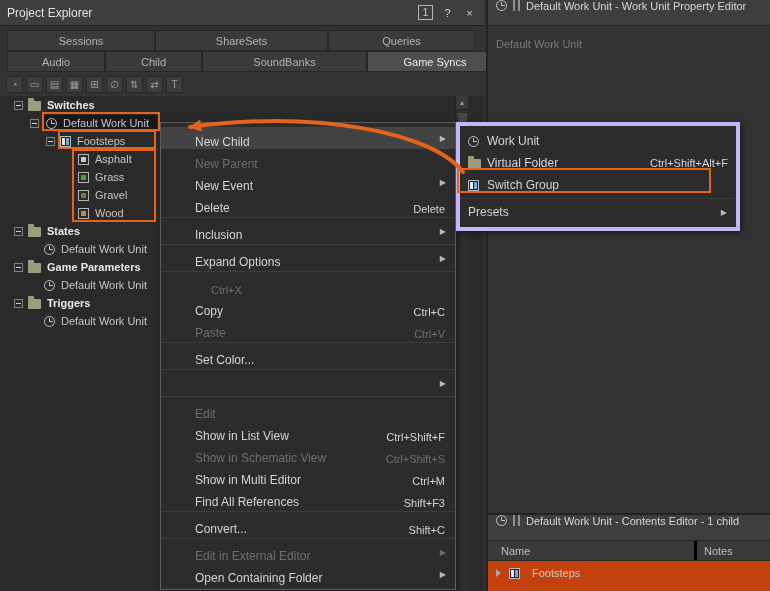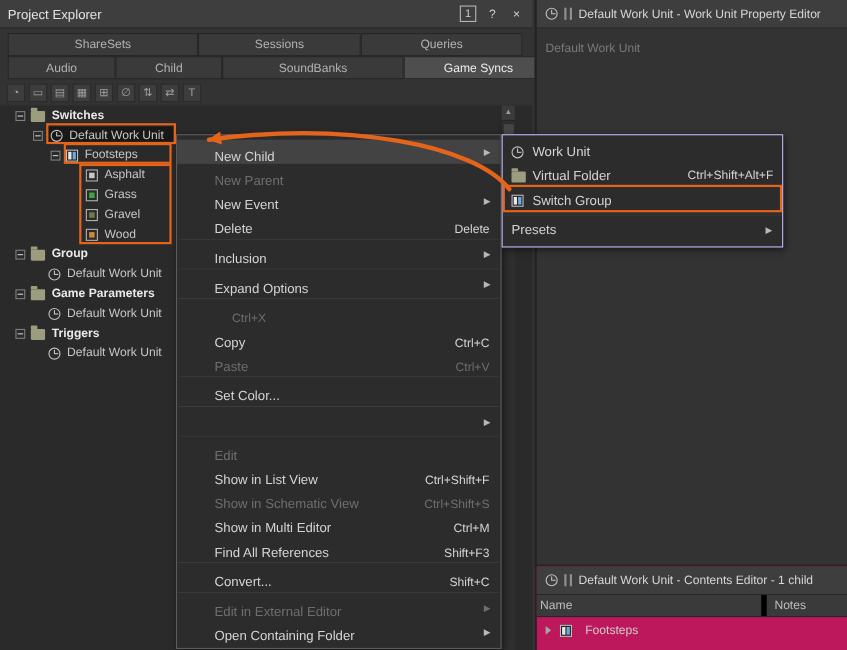--- a/index.html
+++ b/index.html
@@ -53,51 +53,51 @@
   .vscroll{position:absolute;left:455px;top:96px;width:13px;height:495px;background:#2f2f2f;
            border-left:1px solid #242424;z-index:2}
   .vscroll .up{height:14px;background:#3b3b3b;color:#9a9a9a;font-size:7px;display:flex;
                align-items:center;justify-content:center;border-bottom:1px solid #242424}
   .vscroll .thumb{position:absolute;left:2px;top:17px;width:9px;height:84px;background:#464646}
 
   
   .rpanel{position:absolute;left:486px;top:0;width:284px;height:591px;background:#333;
           border-left:2px solid #232323}
   .rheader{height:26px;background:#3e3e3e;border-bottom:1px solid #262626;display:flex;
-           align-items:center;padding:0 8px;gap:6px;color:#d6d6d6;font-size:11px}
+           align-items:flex-start;padding:0 8px;gap:6px;color:#d6d6d6;font-size:11px}
   .rheader .wu{margin-right:0}
   .hgrip{width:7px;height:11px;border-left:2px solid #8f8f8f;border-right:2px solid #8f8f8f;flex:none}
   .htitle{white-space:nowrap;overflow:hidden}
   .pe-object{margin:12px 8px;color:#7a7a7a;font-size:11px}
 
-  .ce{position:absolute;left:486px;top:513px;width:284px;height:78px;background:#be185d;
+  .ce{position:absolute;left:486px;top:513px;width:284px;height:78px;background:#c2410c;
       border-left:2px solid #232323;border-top:2px solid #232323}
   .ce-cols{display:flex;height:20px;background:#3a3a3a;border-bottom:1px solid #262626;
            align-items:center;color:#bdbdbd}
-  .ce-col-name{width:209px;padding-left:3px;border-right:5px solid #000000;height:100%;
+  .ce-col-name{width:209px;padding-left:13px;border-right:3px solid #000000;height:100%;
                display:flex;align-items:center}
   .ce-col-notes{flex:1;padding-left:7px;height:100%;display:flex;align-items:center}
   .ce-row{display:flex;align-items:center;height:24px;padding-left:8px;gap:6px;color:#ccc}
   .chev{width:0;height:0;border-left:5px solid #a8a8a8;border-top:4px solid transparent;
         border-bottom:4px solid transparent;margin-right:2px;flex:none}
 
   
   .menu{position:absolute;left:160px;top:122px;width:296px;background:#2c2c2c;
         border:1px solid #5c5c5c;padding:4px 0;z-index:5;box-shadow:2px 2px 6px rgba(0,0,0,.5)}
   .mi{height:22px;display:flex;align-items:flex-end;padding:0 10px 0 34px;font-size:12px;
       color:#d4d4d4;position:relative}
   .mi .lbl{flex:1;white-space:nowrap}
   .mi .sc{font-size:11px;margin-left:16px}
   .mi.disabled,.mi.disabled .sc,.mi.disabled .arrow{color:#6e6e6e}
   .mi.hl{background:#434343}
   .mi .arrow{position:absolute;right:9px;top:7px;font-size:8px;color:#b8b8b8}
   .msep{height:1px;background:#1f1f1f;border-bottom:1px solid #3c3c3c;margin:2px 1px}
 
-  .submenu{position:absolute;left:456px;top:122px;width:256px;background:#2c2c2c;
-        border:1px solid #c4b5fd;padding:4px 0;z-index:6;box-shadow:2px 2px 6px rgba(0,0,0,.5)}
+  .submenu{position:absolute;left:456px;top:122px;width:284px;background:#2c2c2c;
+        border:4px solid #c4b5fd;padding:4px 0;z-index:6;box-shadow:2px 2px 6px rgba(0,0,0,.5)}
   .smi{height:22px;display:flex;align-items:center;padding:0 8px;font-size:12px;color:#d4d4d4;
        position:relative}
   .smi .icon-slot{width:19px;flex:none;display:flex;align-items:center}
   .smi .lbl{flex:1;white-space:nowrap}
   .smi .sc{font-size:11px}
   .smi .arrow{position:absolute;right:9px;top:7px;font-size:8px;color:#b8b8b8}
 
   
   .obox{position:absolute;border:2px solid #e4641c;z-index:7;pointer-events:none}
   .annot{position:absolute;left:0;top:0;width:770px;height:591px;z-index:8;pointer-events:none}
@@ -108,25 +108,25 @@
 <div id="root">
 
   <div class="titlebar">
     <span class="title">Project Explorer</span>
     <span class="wbtn pin">1</span>
     <span class="wbtn">?</span>
     <span class="wbtn">×</span>
   </div>
 
   <div class="tabrow" style="top:30px">
+    <div class="tab" style="width:148px">
+        <span>Sessions</span>
+      </div>
     <div class="tab" style="width:173px">
         <span>ShareSets</span>
-      </div>
-    <div class="tab" style="width:148px">
-        <span>Sessions</span>
       </div>
     <div class="tab" style="width:147px">
         <span>Queries</span>
       </div>
   </div>
   <div class="tabrow" style="top:51px">
     <div class="tab" style="width:98px">
         <span>Audio</span>
       </div>
     <div class="tab" style="width:97px">
@@ -198,21 +198,21 @@
     <div class="trow" style="top:108px;padding-left:78px">
       <span class="sw">
           <i style="background: rgb(204, 136, 51);"></i>
         </span>
       <span class="lbl">Wood</span>
     </div>
 
     <div class="trow bold" style="top:126px;padding-left:14px">
       <span class="exp"></span>
       <span class="fold"></span>
-      <span class="lbl">Group</span>
+      <span class="lbl">States</span>
     </div>
     <div class="trow" style="top:144px;padding-left:44px">
       <span class="wu"></span>
       <span class="lbl">Default Work Unit</span>
     </div>
 
     <div class="trow bold" style="top:162px;padding-left:14px">
       <span class="exp"></span>
       <span class="fold"></span>
       <span class="lbl">Game Parameters</span>

